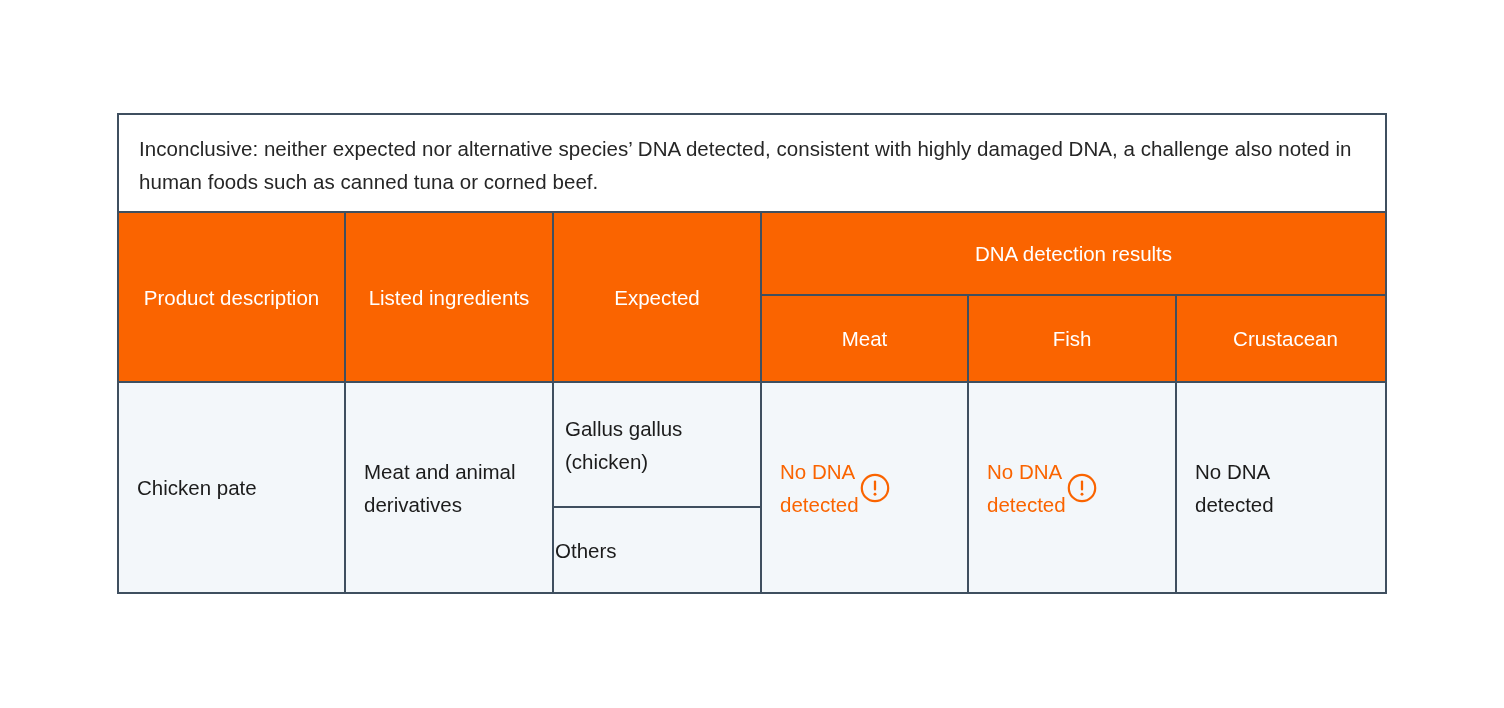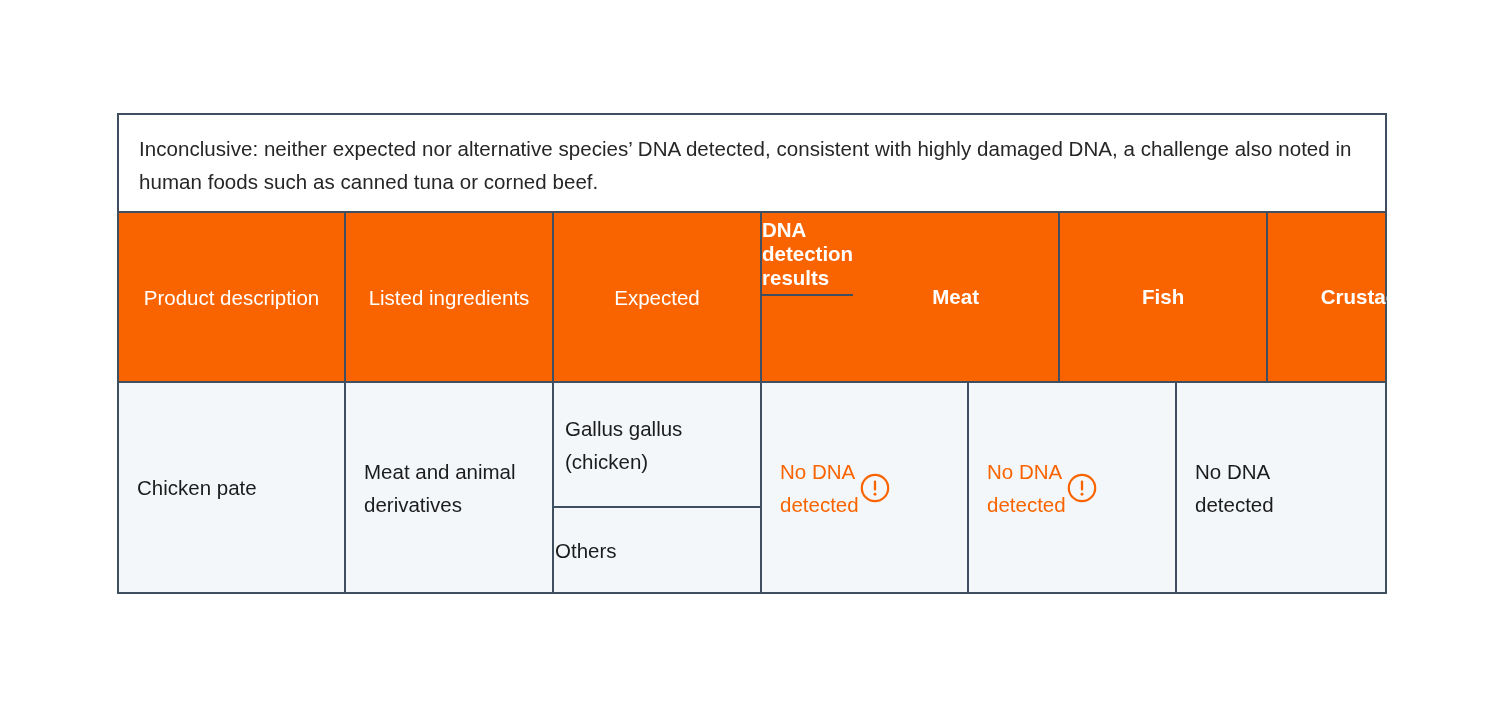--- a/index.html
+++ b/index.html
@@ -74,23 +74,22 @@
     line-height: 31px;
     padding: 0 6px;
   }
   .col-product     { width: 227px; }
   .col-ingredients { width: 208px; }
   .col-expected    { width: 208px; }
   .col-results     { width: 623px; border-right: none; }
 
   .results-group {
     display: flex;
-    flex-direction: row;
-    box-sizing: border-box;
-    font-weight: bold;
+    flex-direction: column;
+    box-sizing: border-box;
   }
   .results-title {
     box-sizing: border-box;
     height: 83px;
     border-bottom: 2px solid #3f4f5f;
     display: flex;
     align-items: center;
     justify-content: center;
     color: #ffffff;
     font-size: 20.5px;

